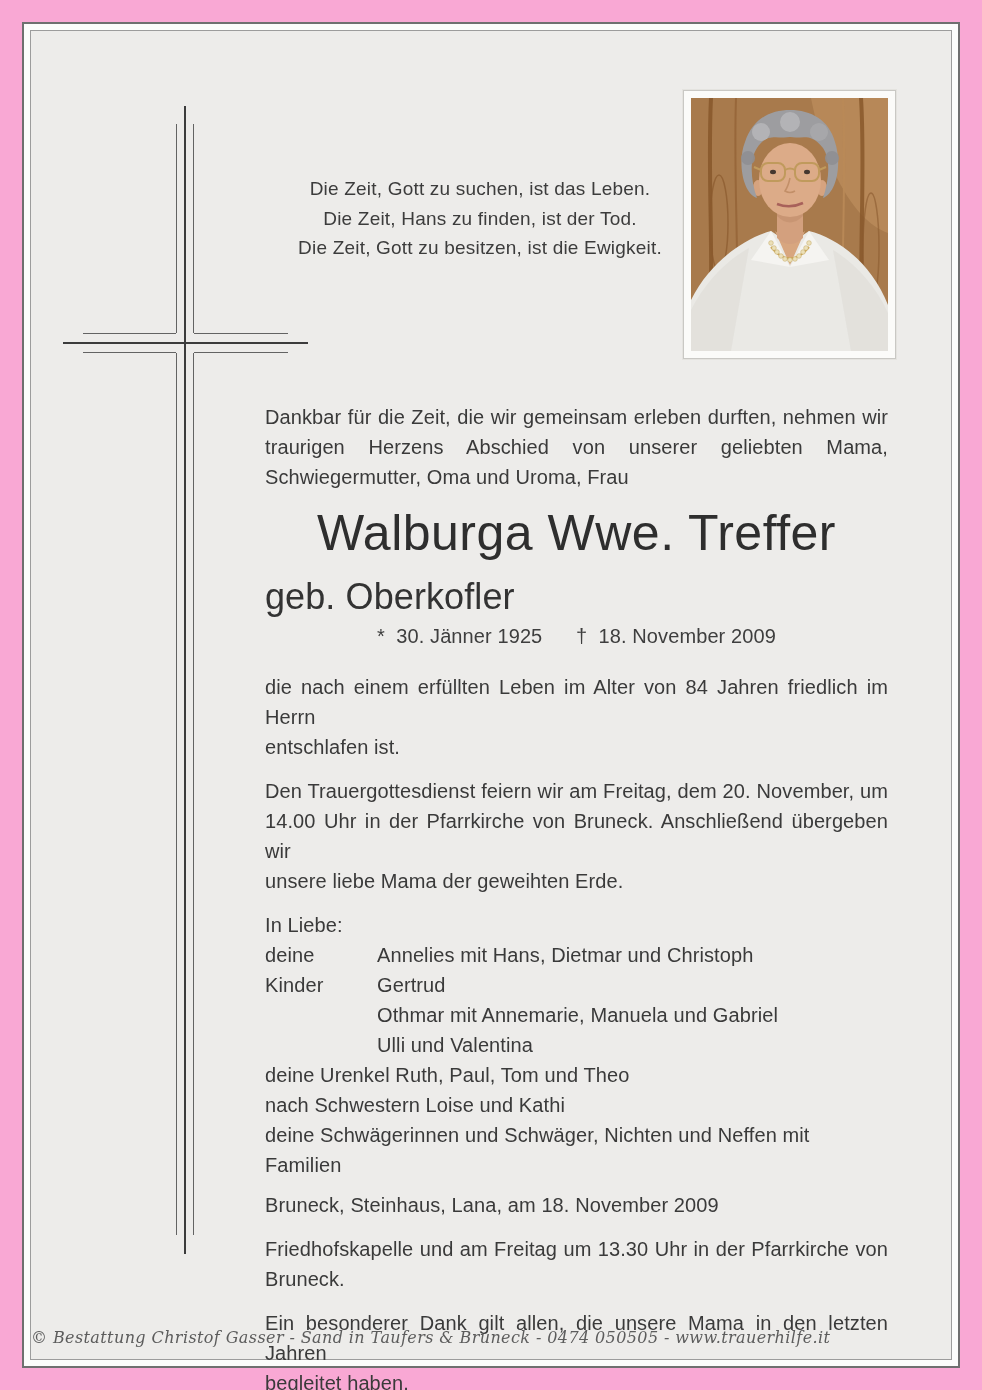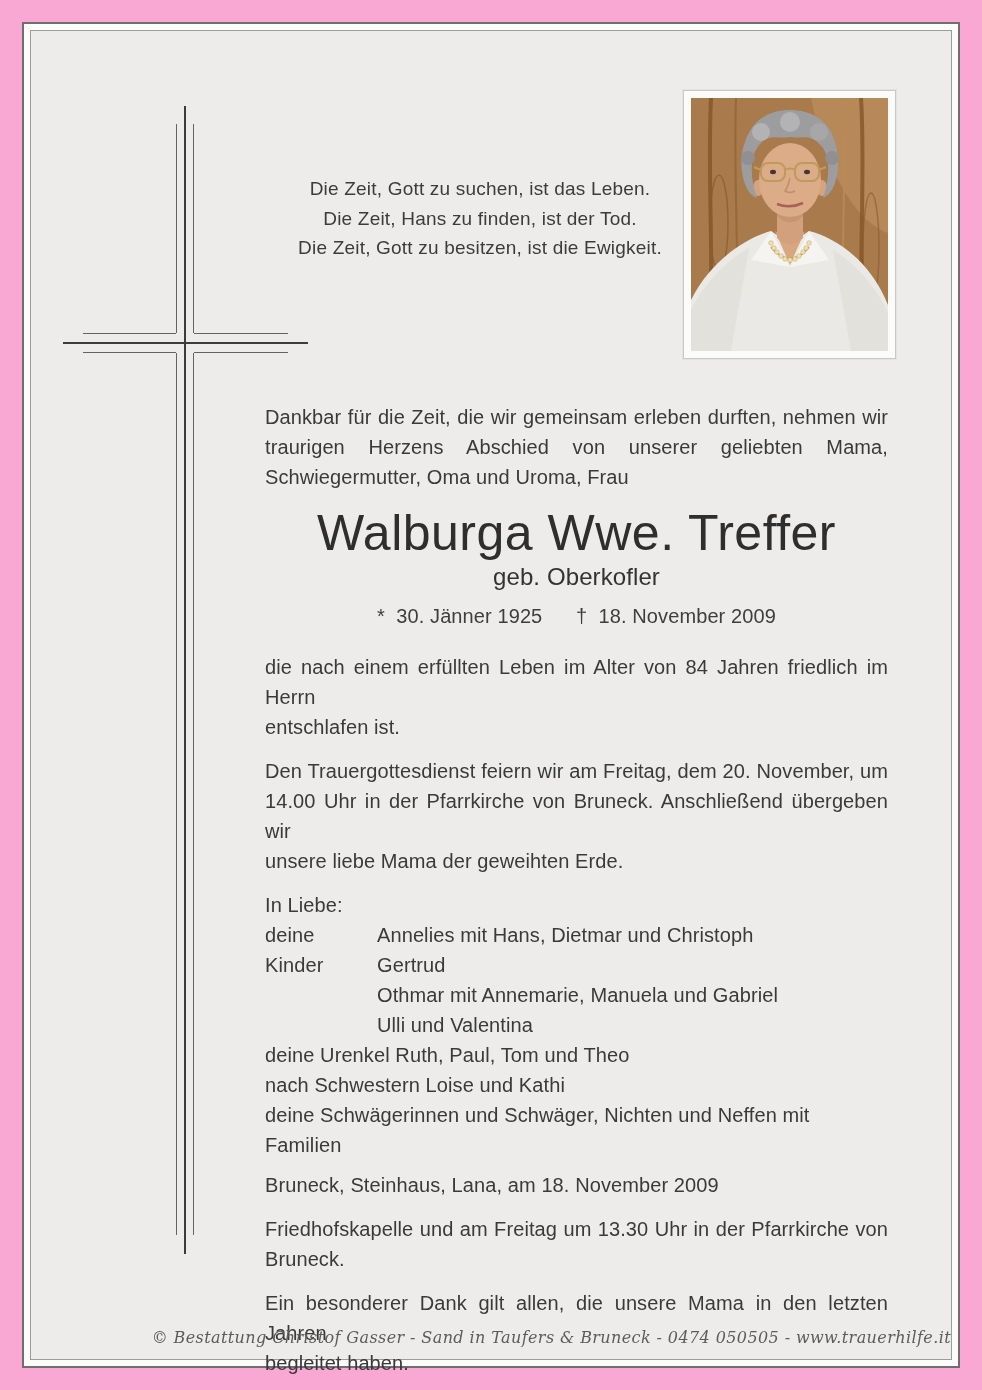--- a/index.html
+++ b/index.html
@@ -46,34 +46,34 @@
     color: #3a3a3a; font-size: 20px; line-height: 30px;
     letter-spacing: 0.1px;
   }
   .para { margin: 0 0 14px; }
   .just > div:not(:last-child) { text-align: justify; text-align-last: justify; }
   .name {
     margin: 10px 0 0; font-weight: 400;
     font-size: 50px; line-height: 54px;
     text-align: center; color: #2e2e2e; letter-spacing: 0.5px;
   }
-  .maiden { font-size: 24px; line-height: 34px; text-align: center; color: #333333; }
+  .maiden { font-size: 36px; line-height: 34px; color: #333333; margin-top: 20px; }
   .dates { text-align: center; font-size: 20px; line-height: 24px; margin: 10px 0 24px; color: #3e3e3e; }
   .dates span { display: inline-block; margin: 0 14px; white-space: pre; }
   .inliebe { margin: 0; }
   .children-row { display: flex; }
   .children-label { width: 112px; flex: none; }
   .children-list { flex: 1; }
   .placedate { margin: 10px 0 14px; }
   
   .footer {
     position: absolute; left: 31px; right: 31px; top: 1328px;
-    text-align: right;
+    text-align: left;
     font-family: "DejaVu Serif", serif; font-style: italic;
-    font-size: 16px; color: #5c5c5c; letter-spacing: 0.4px; padding-left: 15px;
+    font-size: 16px; color: #5c5c5c; letter-spacing: 0.4px;
   }
 </style>
 </head>
 <body>
 
 <div class="card">
 
   <div class="frame-outer"></div>
   <div class="frame-inner"></div>
 

